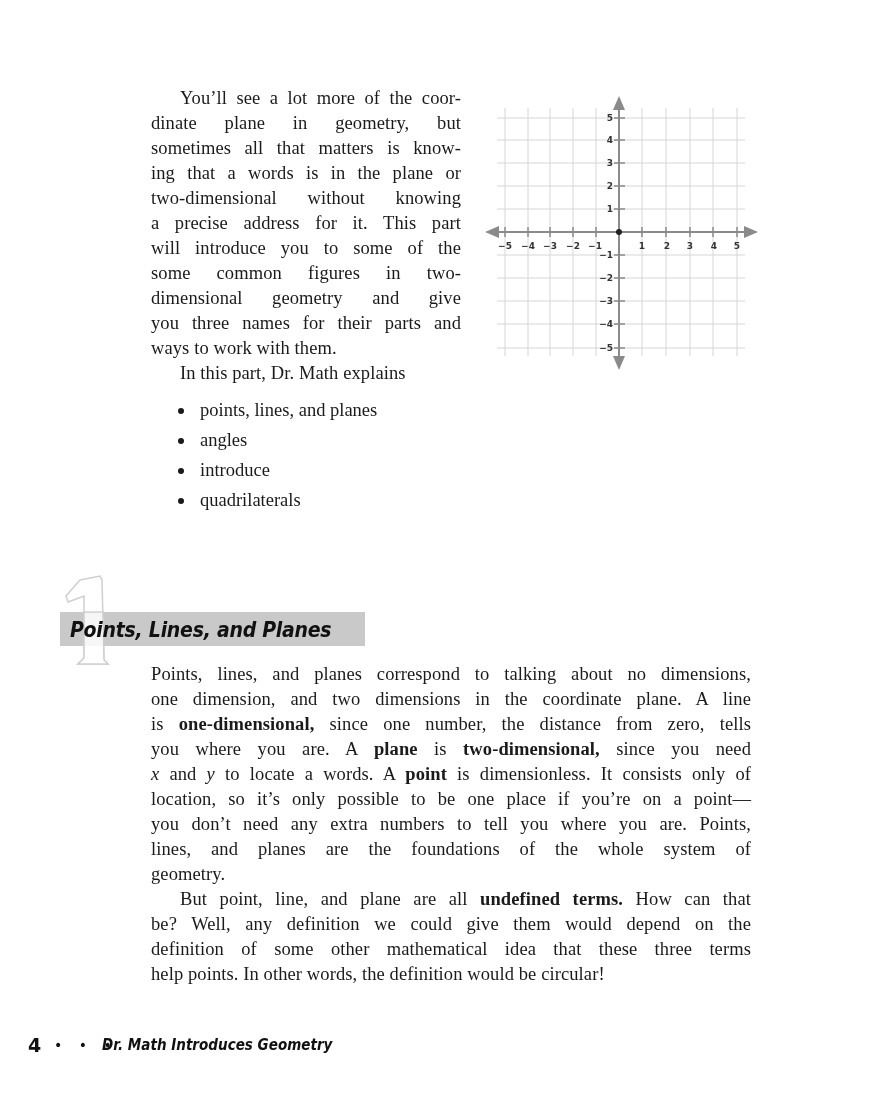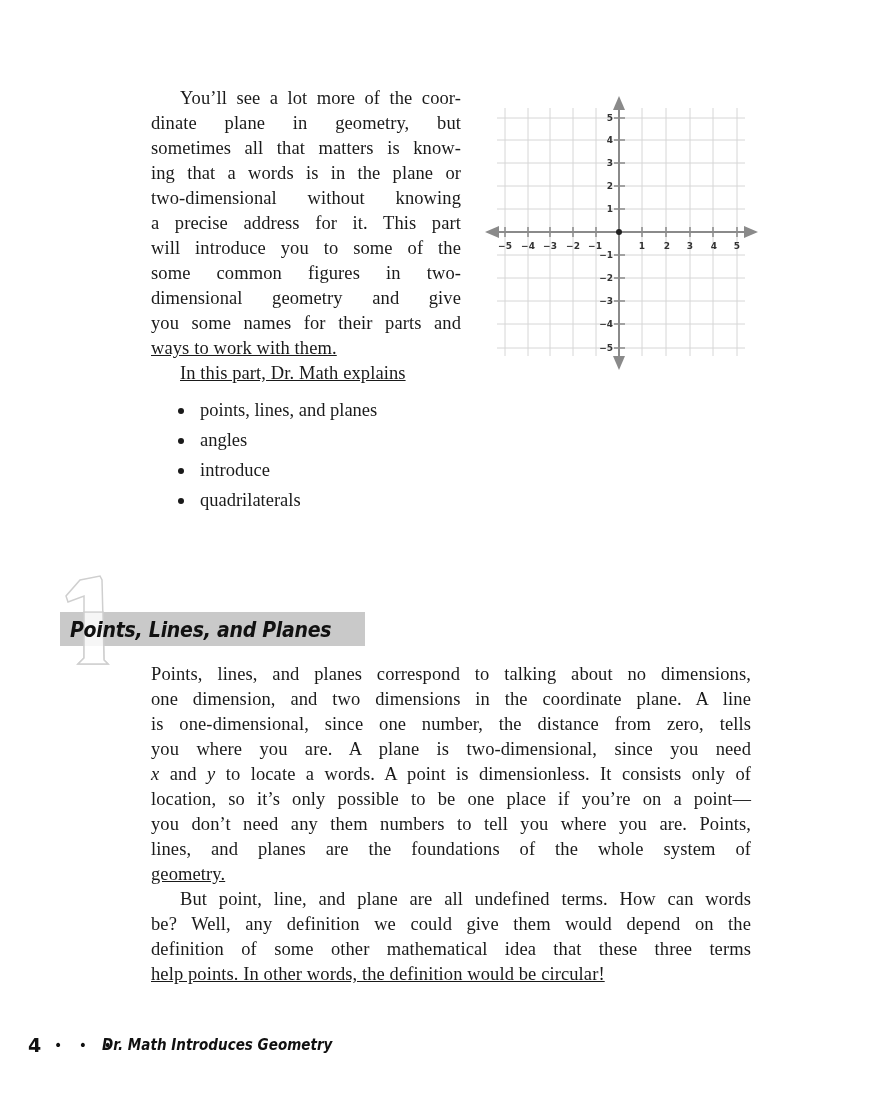--- a/index.html
+++ b/index.html
@@ -5,25 +5,25 @@
   html, body { margin: 0; padding: 0; }
   body {
     width: 870px; height: 1110px; background: #ffffff; position: relative; overflow: hidden;
     font-family: "DejaVu Serif", "Liberation Serif", serif; color: #1a1a1a;
   }
   .line {
     position: absolute; left: 151px; height: 25px; line-height: 25px;
     font-size: 16.5px; white-space: nowrap; text-align: justify; text-align-last: justify;
     font-family: "Liberation Serif", "DejaVu Serif", serif; font-size: 18.5px; letter-spacing: 0.1px;
   }
-  .line.last { text-align-last: left; text-decoration: underline; }
+  .line.last { text-align-last: left; }
   .intro { width: 310px; }
   .body { width: 600px; }
   .indent { text-indent: 29px; }
-  b { font-weight: normal; }
+  b { font-weight: bold; }
   i { font-style: italic; }
   .bullet-item {
     position: absolute; left: 180px; height: 25px; line-height: 25px;
     font-family: "Liberation Serif", "DejaVu Serif", serif; font-size: 18.5px; white-space: nowrap;
   }
   .bullet-dot {
     position: absolute; left: -2px; top: 10px; width: 6px; height: 6px; border-radius: 50%; background: #1a1a1a;
   }
   .bullet-text { position: absolute; left: 20px; top: 0; }
 
@@ -63,21 +63,21 @@
 <div>
   <div class="line intro indent" style="top:86px">You’ll see a lot more of the coor-</div>
   <div class="line intro" style="top:111px">dinate plane in geometry, but</div>
   <div class="line intro" style="top:136px">sometimes all that matters is know-</div>
   <div class="line intro" style="top:161px">ing that a words is in the plane or</div>
   <div class="line intro" style="top:186px">two-dimensional without knowing</div>
   <div class="line intro" style="top:211px">a precise address for it. This part</div>
   <div class="line intro" style="top:236px">will introduce you to some of the</div>
   <div class="line intro" style="top:261px">some common figures in two-</div>
   <div class="line intro" style="top:286px">dimensional geometry and give</div>
-  <div class="line intro" style="top:311px">you some names for their parts and</div>
+  <div class="line intro" style="top:311px">you three names for their parts and</div>
   <div class="line intro last" style="top:336px">ways to work with them.</div>
   <div class="line intro last indent" style="top:361px">In this part, Dr. Math explains</div>
 </div>
 
 <div>
   <div class="bullet-item" style="top:398px">
     <span class="bullet-dot"></span>
     <span class="bullet-text">points, lines, and planes</span>
   </div>
   <div class="bullet-item" style="top:428px">
@@ -185,27 +185,27 @@
 </svg>
 <div class="heading-text">Points, Lines, and Planes</div>
 
 <div>
   <div class="line body" style="top:662px">Points, lines, and planes correspond to talking about no dimensions,</div>
   <div class="line body" style="top:687px">one dimension, and two dimensions in the coordinate plane. A line</div>
   <div class="line body" style="top:712px"><span>is </span><b>one-dimensional,</b><span> since one number, the distance from zero, tells</span></div>
   <div class="line body" style="top:737px"><span>you where you are. A </span><b>plane</b><span> is </span><b>two-dimensional,</b><span> since you need</span></div>
   <div class="line body" style="top:762px"><i>x</i><span> and </span><i>y</i><span> to locate a words. A </span><b>point</b><span> is dimensionless. It consists only of</span></div>
   <div class="line body" style="top:787px">location, so it’s only possible to be one place if you’re on a point—</div>
-  <div class="line body" style="top:812px">you don’t need any them numbers to tell you where you are. Points,</div>
+  <div class="line body" style="top:812px">you don’t need any extra numbers to tell you where you are. Points,</div>
   <div class="line body" style="top:837px">lines, and planes are the foundations of the whole system of</div>
   <div class="line body last" style="top:862px">geometry.</div>
 </div>
 
 <div>
-  <div class="line body indent" style="top:887px"><span>But point, line, and plane are all </span><b>undefined terms.</b><span> How can words</span></div>
+  <div class="line body indent" style="top:887px"><span>But point, line, and plane are all </span><b>undefined terms.</b><span> How can that</span></div>
   <div class="line body" style="top:912px">be? Well, any definition we could give them would depend on the</div>
   <div class="line body" style="top:937px">definition of some other mathematical idea that these three terms</div>
   <div class="line body last" style="top:962px">help points. In other words, the definition would be circular!</div>
 </div>
 
 <div class="footer">
   <span class="page-num">4</span>
   <span class="footer-dots">• • •</span>
   <span class="running-title">Dr. Math Introduces Geometry</span>
 </div>

